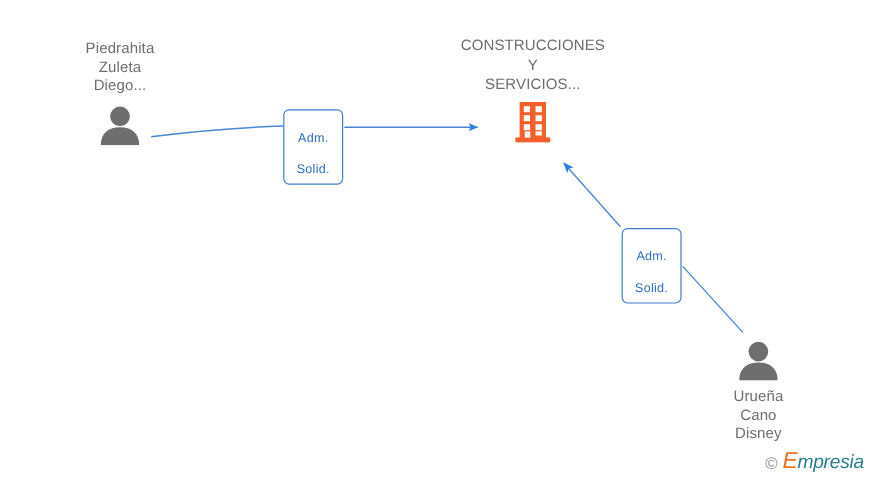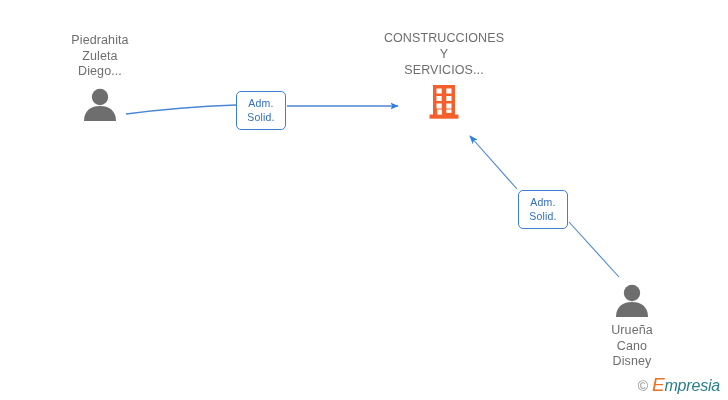--- a/index.html
+++ b/index.html
@@ -65,21 +65,21 @@
     border-radius: 5px;
     color: #2f6fc4;
     font-size: 10.5px;
     line-height: 14px;
     text-align: center;
     padding: 4px 7px 5px 7px;
     box-sizing: border-box;
     letter-spacing: 0.2px;
     box-shadow: 0 0 0 0 rgba(0,0,0,0);
   }
-  .rel-chip .l1, .rel-chip .l2 { display: block; white-space: nowrap; }
+  .rel-chip .l1, .rel-chip .l2 { display: block; white-space: nowrap; margin-top: 12px; }
   #chip-1 { left: 236px; top: 91px;  width: 50px; }
   #chip-2 { left: 518px; top: 190px; width: 50px; }
 
   
   #watermark {
     position: absolute;
     right: 8px;
     bottom: 6px;
     display: flex;
     align-items: center;

